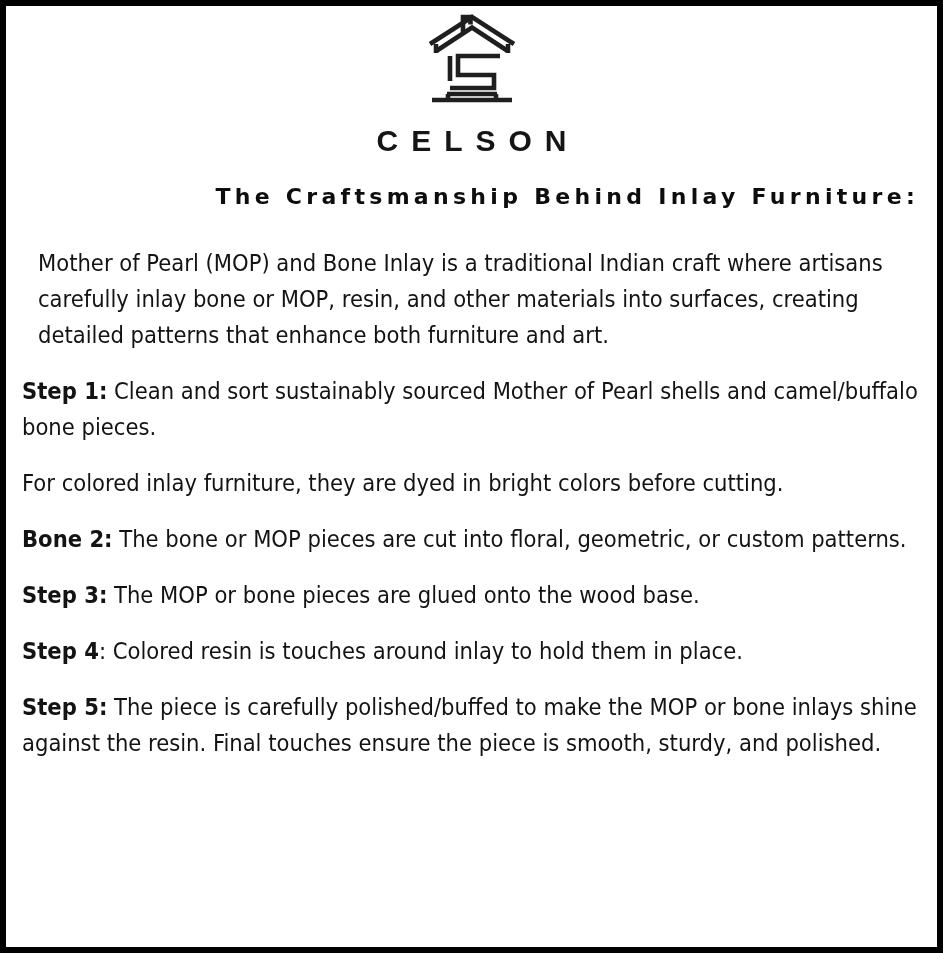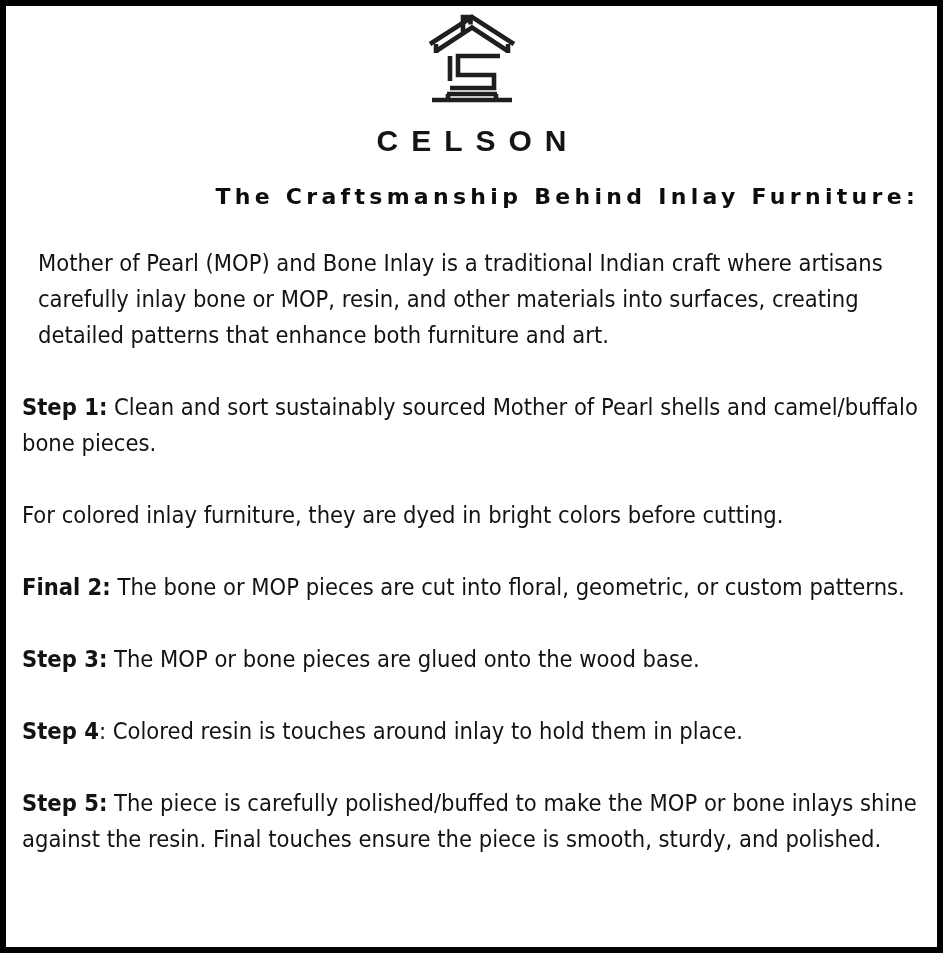--- a/index.html
+++ b/index.html
@@ -71,21 +71,21 @@
     font-family: "DejaVu Sans Condensed", "Liberation Sans Narrow", "Liberation Sans", sans-serif;
     font-size: 23.5px;
     font-stretch: condensed;
     line-height: 36px;
     color: #131313;
     font-weight: 400;
   }
 
   
   .para { margin: 0; }
-  .para + .para { margin-top: 36px; }
+  .para + .para { margin-top: 20px; }
   .first-para { margin-top: 34px; margin-left: 16px; }
 
   .step-label {
     font-weight: 700;
   }
 </style>
 </head>
 <body>
 
 <div class="poster">
@@ -119,21 +119,21 @@
   <div class="content">
 
     <h1 class="headline">The Craftsmanship Behind Inlay Furniture:</h1>
 
     <p class="body-copy para first-para"><span>Mother of Pearl (MOP) and Bone Inlay is a traditional Indian craft where artisans carefully inlay bone or MOP, resin, and other materials into surfaces, creating detailed patterns that enhance both furniture and art.</span></p>
 
     <p class="body-copy para"><span class="step-label">Step 1:</span><span> Clean and sort sustainably sourced Mother of Pearl shells and camel/buffalo bone pieces.</span></p>
 
     <p class="body-copy para"><span>For colored inlay furniture, they are dyed in bright colors before cutting.</span></p>
 
-    <p class="body-copy para"><span class="step-label">Final 2:</span><span> The bone or MOP pieces are cut into floral, geometric, or custom patterns.</span></p>
+    <p class="body-copy para"><span class="step-label">Bone 2:</span><span> The bone or MOP pieces are cut into floral, geometric, or custom patterns.</span></p>
 
     <p class="body-copy para"><span class="step-label">Step 3:</span><span> The MOP or bone pieces are glued onto the wood base.</span></p>
 
     <p class="body-copy para"><span class="step-label">Step 4</span><span>: Colored resin is touches around inlay to hold them in place.</span></p>
 
     <p class="body-copy para"><span class="step-label">Step 5:</span><span> The piece is carefully polished/buffed to make the MOP or bone inlays shine against the resin. Final touches ensure the piece is smooth, sturdy, and polished.</span></p>
 
   </div>
 </div>
 

